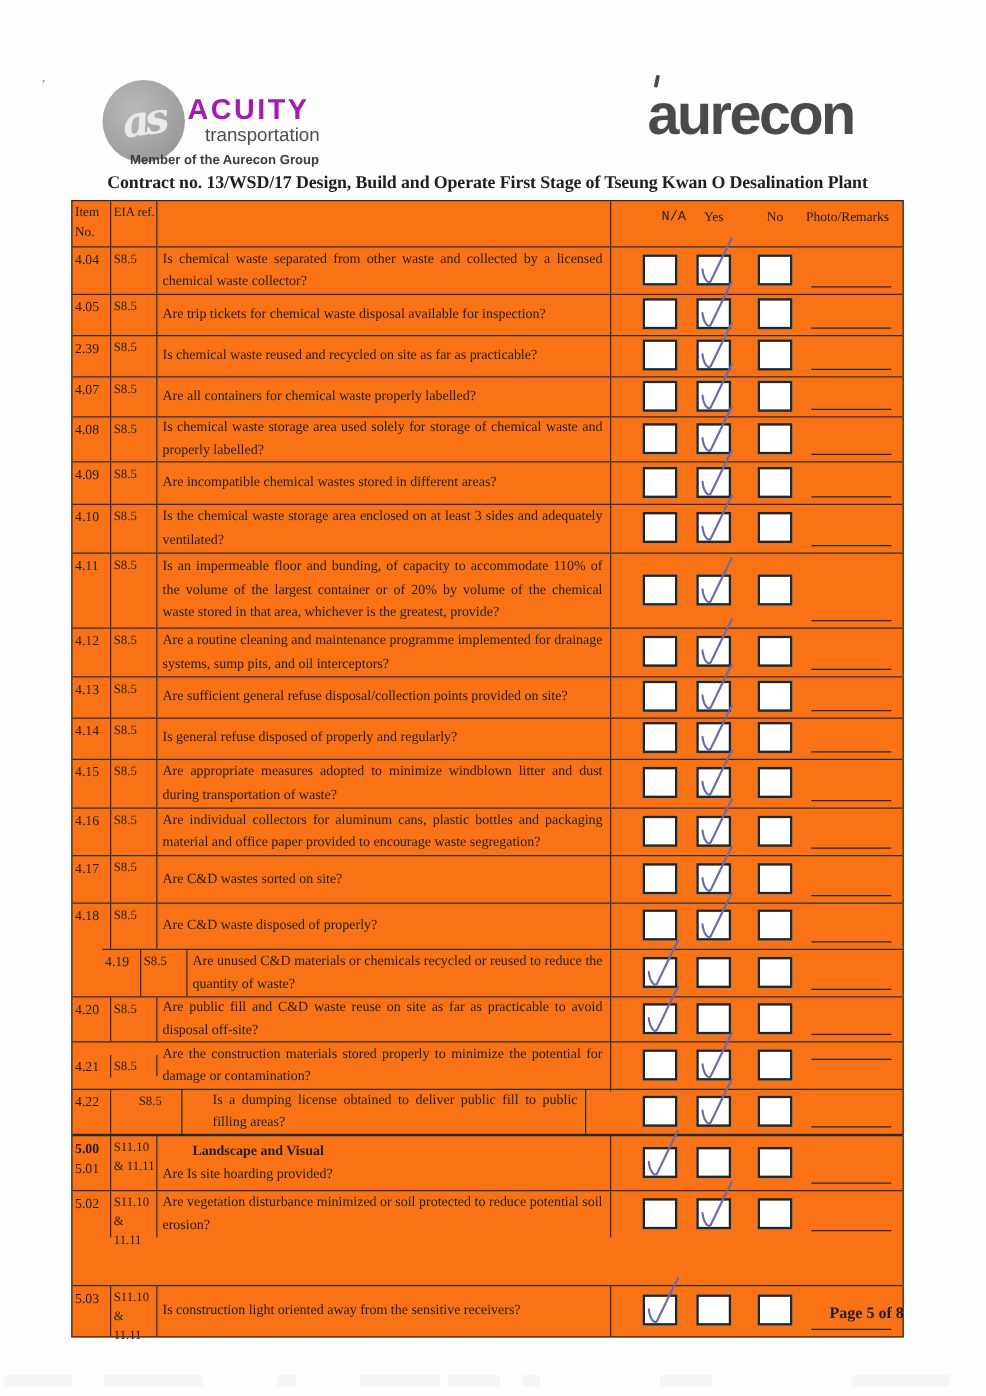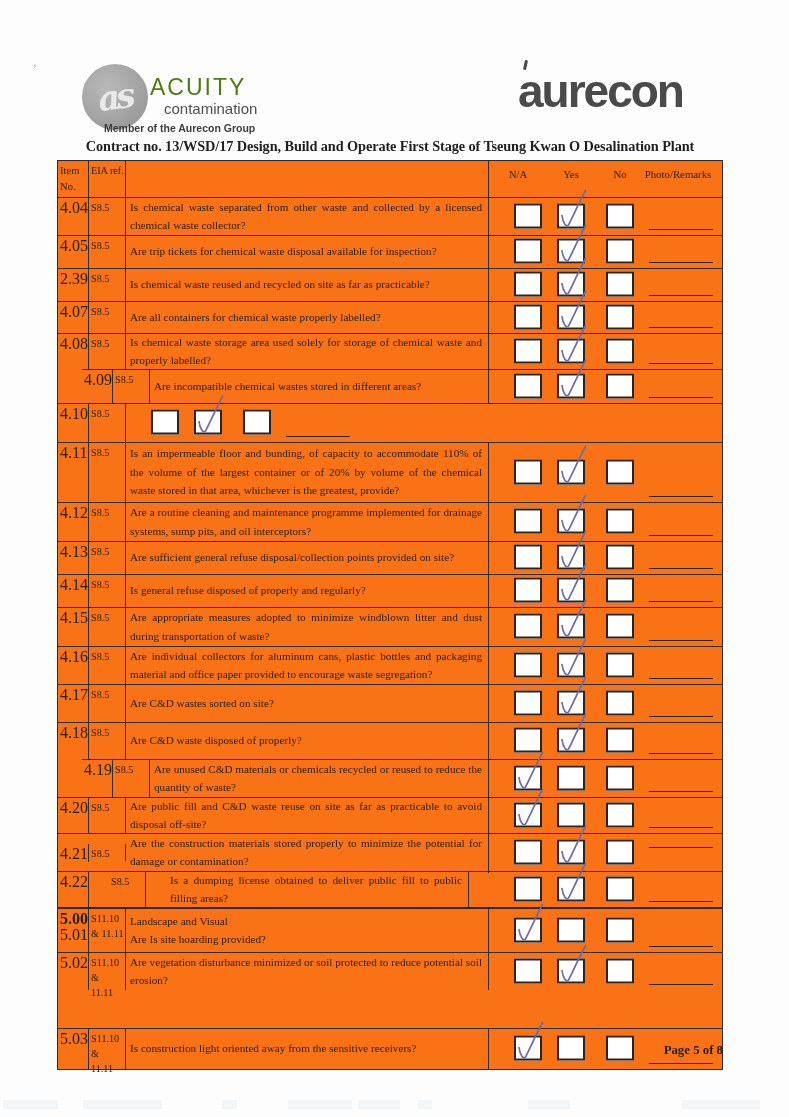--- a/index.html
+++ b/index.html
@@ -7,49 +7,49 @@
         font-family:"Liberation Serif","DejaVu Serif",serif;color:#1f1f1f;}
   .speck{position:absolute;left:33px;top:62px;font-size:11px;color:#8a8a8a;}
   
   .acuity{position:absolute;left:80px;top:62px;width:220px;height:78px;}
   .monogram{position:absolute;left:2px;top:2px;width:66px;height:66px;border-radius:50%;
             background:radial-gradient(circle at 38% 35%,#b9b9b9 0%,#a3a3a3 55%,#8f8f8f 100%);
             display:flex;align-items:center;justify-content:center;}
   .monogram span{font-family:"DejaVu Serif",serif;font-style:italic;font-weight:bold;
             font-size:34px;color:#e9e9e9;letter-spacing:-4px;transform:rotate(-8deg);}
   .acuity-name{position:absolute;left:70px;top:12px;font-family:"Liberation Sans",sans-serif;
-            font-weight:normal;font-size:23px;letter-spacing:2px;color:#4d7c0f;}
+            font-weight:bold;font-size:23px;letter-spacing:2px;color:#a21caf;}
   .acuity-sub{position:absolute;left:84px;top:38px;font-family:"Liberation Sans",sans-serif;
             font-size:15px;color:#4e4e4e;}
   .acuity-member{position:absolute;left:24px;top:60px;font-family:"Liberation Sans",sans-serif;
             font-weight:bold;font-size:10.5px;color:#3d3d3d;}
   .aurecon{position:absolute;left:518px;top:64px;font-family:"Liberation Sans",sans-serif;
             font-weight:bold;font-size:46px;letter-spacing:-2px;color:#4a4a4a;}
   .aur-accent{position:absolute;left:6px;top:-4px;width:3px;height:10px;background:#4a4a4a;
             transform:rotate(12deg);border-radius:1px;}
   
   .title{position:absolute;left:57px;top:138px;width:666px;text-align:center;
          font-weight:bold;font-size:14.3px;letter-spacing:-0.1px;}
   
   .tbl{position:absolute;left:57px;top:160px;width:666px;border:1.8px solid #2b2b2b;
        box-sizing:border-box;background:#f97316;}
   .row{display:flex;position:relative;border-top:1.5px solid #2e2e2e;box-sizing:border-box;}
   .row.first{border-top:none;}
   .row.thick{border-top:2.6px solid #282828;}
   .c-item{width:31px;flex:none;border-right:1.4px solid #2e2e2e;box-sizing:border-box;
-          font-size:16px;line-height:16px;padding:2px 1px 0 2px;display:flex;flex-direction:column;}
+          font-size:11px;line-height:16px;padding:2px 1px 0 2px;display:flex;flex-direction:column;}
   .c-eia{width:37px;flex:none;border-right:1.4px solid #2e2e2e;box-sizing:border-box;
          font-size:10.2px;line-height:15px;padding:2px 0 0 2px;display:flex;flex-direction:column;}
   .c-q{flex:1;border-right:1.4px solid #2e2e2e;box-sizing:border-box;overflow:hidden;
        padding:1px 6px 2px 4px;display:flex;flex-direction:column;justify-content:center;
        text-align:justify;font-size:11.2px;line-height:18.5px;}
   .c-q .hd{font-weight:bold;text-align:left;}
   .c-checks{width:233px;flex:none;position:relative;}
   .hl{position:absolute;top:7px;font-size:10.8px;text-align:center;}
-  .hl-na{left:11px;width:36px;}
+  .hl-na{left:32px;width:36px;font-family:Liberation Mono, monospace;}
   .hl-yes{left:64px;width:36px;}
   .hl-no{left:113px;width:36px;}
   .hl-rem{left:146px;width:86px;}
   .cb{position:absolute;width:28px;height:25px;border:2px solid #262626;box-sizing:border-box;
       top:50%;transform:translateY(-54%);background:#fff;}
   .cb-na{left:25px;} .cb-yes{left:68px;} .cb-no{left:117px;}
   .tick{position:absolute;left:-3px;top:-15px;width:34px;height:42px;overflow:visible;}
   .rline{position:absolute;left:160px;width:64px;bottom:5px;border-bottom:1.6px solid #262626;}
   .hdr .c-item{justify-content:space-between;padding-bottom:4px;font-size:10.6px;}
   
@@ -62,21 +62,21 @@
 
 <div class="page">
 
   <div class="speck">’</div>
 
   <div class="acuity">
     <div class="monogram">
       <span>as</span>
     </div>
     <div class="acuity-name">ACUITY</div>
-    <div class="acuity-sub">contamination</div>
+    <div class="acuity-sub">transportation</div>
     <div class="acuity-member">Member of the Aurecon Group</div>
   </div>
 
   <div class="aurecon">
     <span class="aur-accent"></span>
     <span>aurecon</span>
   </div>
 
   <div class="title">Contract no. 13/WSD/17 Design, Build and Operate First Stage of Tseung Kwan O Desalination Plant</div>
 
@@ -195,21 +195,21 @@
           <div class="cb cb-na"></div>
           <div class="cb cb-yes">
             <svg class="tick" viewBox="0 0 34 42">
               <path d="M6 25 C7 33 10.5 37 12.5 34.5 C16 28 23 12 29.5 0" fill="none" stroke="#6b6bab" stroke-width="1.7" stroke-linecap="round"></path>
             </svg>
           </div>
           <div class="cb cb-no"></div>
           <div class="rline"></div>
         </div>
       </div>
-      <div class="row" style="height: 34px; margin-left: 24px;">
+      <div class="row" style="height: 34px;">
         <div class="c-item">
           <span>4.09</span>
         </div>
         <div class="c-eia">
           <span>S8.5</span>
         </div>
         <div class="c-q">
           <span>Are incompatible chemical wastes stored in different areas?</span>
         </div>
         <div class="c-checks">
@@ -222,20 +222,23 @@
           <div class="cb cb-no"></div>
           <div class="rline"></div>
         </div>
       </div>
       <div class="row" style="height: 39px;">
         <div class="c-item">
           <span>4.10</span>
         </div>
         <div class="c-eia">
           <span>S8.5</span>
+        </div>
+        <div class="c-q">
+          <span>Is the chemical waste storage area enclosed on at least 3 sides and adequately ventilated?</span>
         </div>
         <div class="c-checks">
           <div class="cb cb-na"></div>
           <div class="cb cb-yes">
             <svg class="tick" viewBox="0 0 34 42">
               <path d="M6 25 C7 33 10.5 37 12.5 34.5 C16 28 23 12 29.5 0" fill="none" stroke="#6b6bab" stroke-width="1.7" stroke-linecap="round"></path>
             </svg>
           </div>
           <div class="cb cb-no"></div>
           <div class="rline"></div>
@@ -496,21 +499,21 @@
       <div class="row thick" style="height: 45px;">
         <div class="c-item">
           <span style="font-weight: bold;">5.00</span>
           <span>5.01</span>
         </div>
         <div class="c-eia">
           <span>S11.10</span>
           <span>&amp; 11.11</span>
         </div>
         <div class="c-q">
-          <span class="hd" style="font-weight: normal;">Landscape and Visual</span>
+          <span class="hd" style="font-weight: bold; margin-left: 24px;">Landscape and Visual</span>
           <span>Are Is site hoarding provided?</span>
         </div>
         <div class="c-checks">
           <div class="cb cb-na">
             <svg class="tick" viewBox="0 0 34 42">
               <path d="M6 25 C7 33 10.5 37 12.5 34.5 C16 28 23 12 29.5 0" fill="none" stroke="#6b6bab" stroke-width="1.7" stroke-linecap="round"></path>
             </svg>
           </div>
           <div class="cb cb-yes"></div>
           <div class="cb cb-no"></div>

